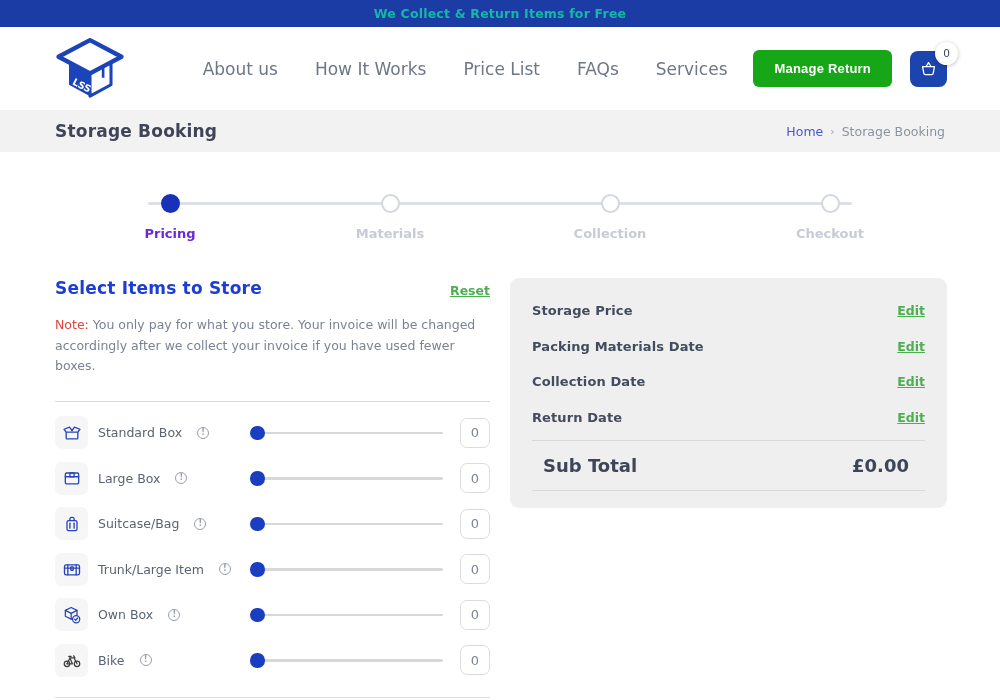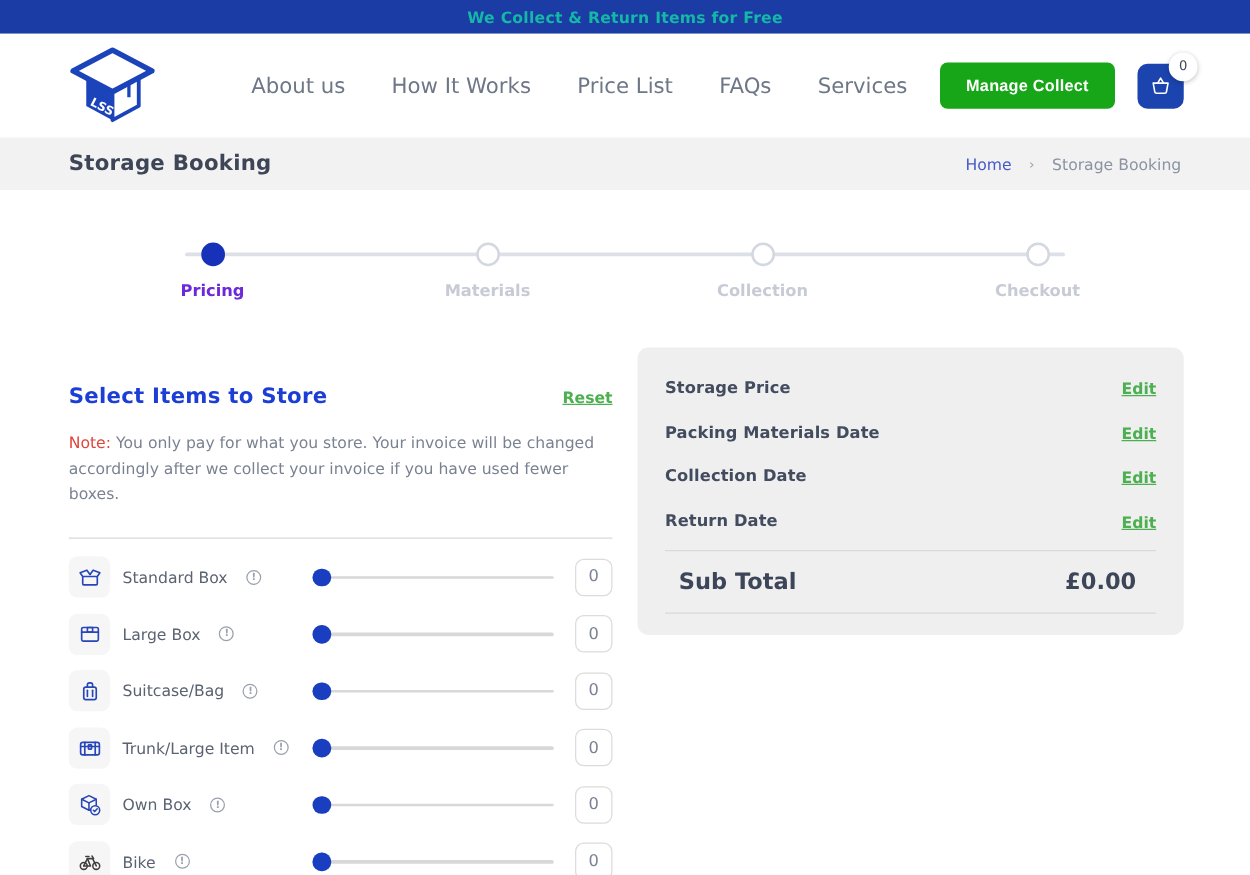--- a/index.html
+++ b/index.html
@@ -25,41 +25,41 @@
     display:flex; align-items:center; justify-content:center; cursor:pointer; }
   .cart-badge { position:absolute; top:-9px; right:-11px; width:23px; height:23px;
     background:#fff; border-radius:50%; box-shadow:0 1px 4px rgba(0,0,0,.25);
     display:flex; align-items:center; justify-content:center; font-size:10.5px;
     color:#3C4658; }
 
   
   .title-bar { height:42px; background:#F2F2F3; display:flex; align-items:center;
     justify-content:space-between; padding:0 55px; }
   .page-title { font-size:17px; font-weight:bold; color:#3D4557; letter-spacing:.2px; }
-  .breadcrumb { font-size:12.5px; color:#8A93A2; display:flex; align-items:center; gap:14px; }
+  .breadcrumb { font-size:12.5px; color:#8A93A2; display:flex; align-items:center; gap:7px; }
   .breadcrumb .home { color:#4659C8; text-decoration:none; cursor:pointer; }
   .breadcrumb .sep { color:#9AA2B0; font-size:11px; }
 
   
   .stepper { width:880px; margin:42px auto 0; display:flex; position:relative; }
   .stepper .line { position:absolute; left:88px; right:88px; top:8px; height:2.5px;
     background:#DDE0E7; border-radius:2px; }
   .step { flex:1; display:flex; flex-direction:column; align-items:center;
     position:relative; z-index:1; cursor:pointer; }
   .step .dot { width:19px; height:19px; border-radius:50%; background:#fff;
     border:2.5px solid #D3D7DF; }
   .step.active .dot { background:#1732B8; border-color:#1732B8; }
   .step .lbl { margin-top:13px; font-size:13px; font-weight:bold; color:#C7CBD5; }
   .step.active .lbl { color:#6d28d9; }
 
   
   .content { display:flex; padding:0 53px 0 55px; margin-top:37px; gap:20px;
     align-items:flex-start; }
   .left-col { width:435px; }
-  .sel-head { display:flex; align-items:center; justify-content:space-between;margin-top:29px; }
+  .sel-head { display:flex; align-items:flex-end; justify-content:space-between; }
   .sel-title { font-size:17px; font-weight:bold; color:#1C3ED4; letter-spacing:.2px; }
   .link-green { color:#4CAF50; font-size:12.5px; font-weight:bold;
     text-decoration:underline; cursor:pointer; }
   .note { margin-top:17px; font-size:12.5px; line-height:1.65; color:#7A8292; }
   .note .red { color:#E2443B; }
   .divider { border:none; border-top:1px solid #D9D9D9; margin:24px 0 8px; }
   .divider2 { border:none; border-top:1px solid #DEDEDE; margin:14px 0 0; }
 
   .item-row { display:flex; align-items:center; height:45.5px; }
   .item-icon { width:33px; height:33px; background:#F6F6F7; border-radius:7px;
@@ -104,21 +104,21 @@
     <line x1="55" y1="33" x2="55" y2="46" stroke="#1B44BB" stroke-width="3"></line>
     <text x="19" y="53" transform="rotate(27 19 53)" font-size="11" font-weight="bold" fill="#fff" font-family="DejaVu Sans, sans-serif">LSS</text>
   </svg>
   <nav class="nav">
     <a>About us</a>
     <a>How It Works</a>
     <a>Price List</a>
     <a>FAQs</a>
     <a>Services</a>
   </nav>
-  <button class="btn-manage">Manage Collect</button>
+  <button class="btn-manage">Manage Return</button>
   <div class="cart-wrap">
     <button class="cart-btn">
       <svg width="19" height="19" viewBox="0 0 24 24" fill="none" stroke="#fff" stroke-width="1.6" stroke-linejoin="round" stroke-linecap="round">
         <path d="M4.5 9.5 h15 l-1.6 8.7 a1.8 1.8 0 0 1 -1.8 1.5 H7.9 a1.8 1.8 0 0 1 -1.8 -1.5 Z"></path>
         <path d="M9 9.5 L12 4.5 L15 9.5"></path>
       </svg>
     </button>
     <div class="cart-badge">0</div>
   </div>
 </div>

